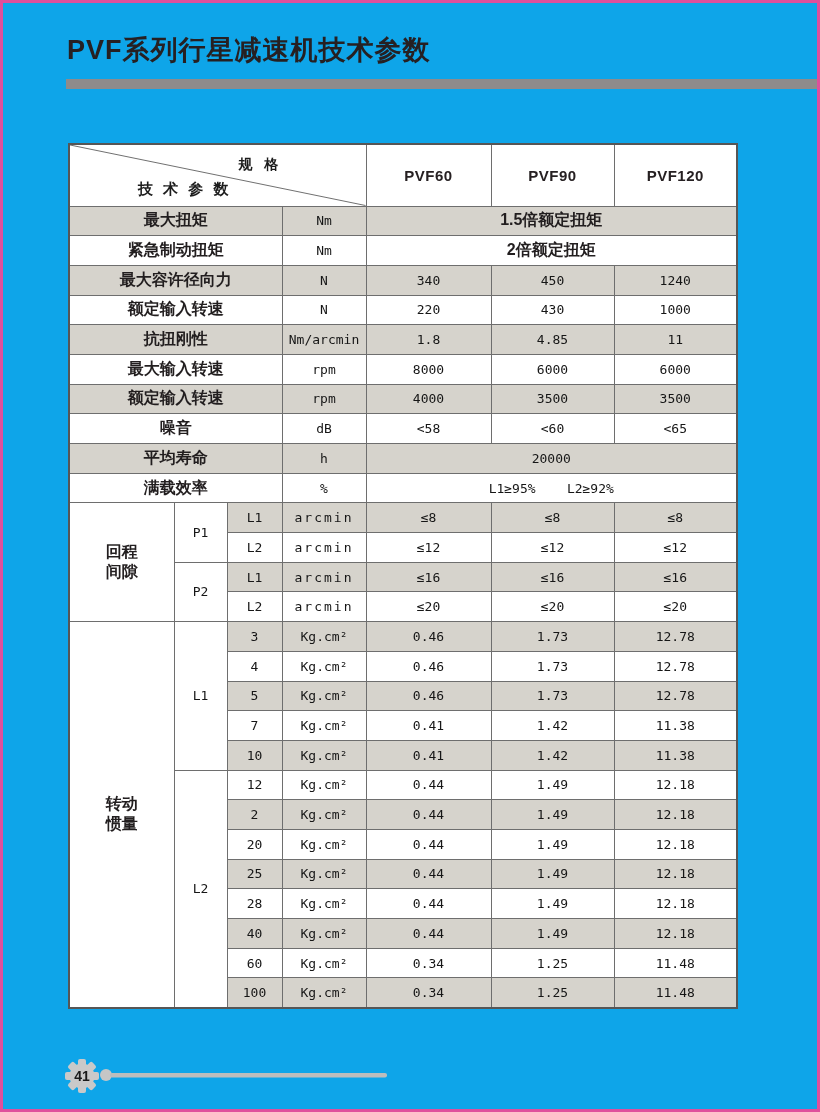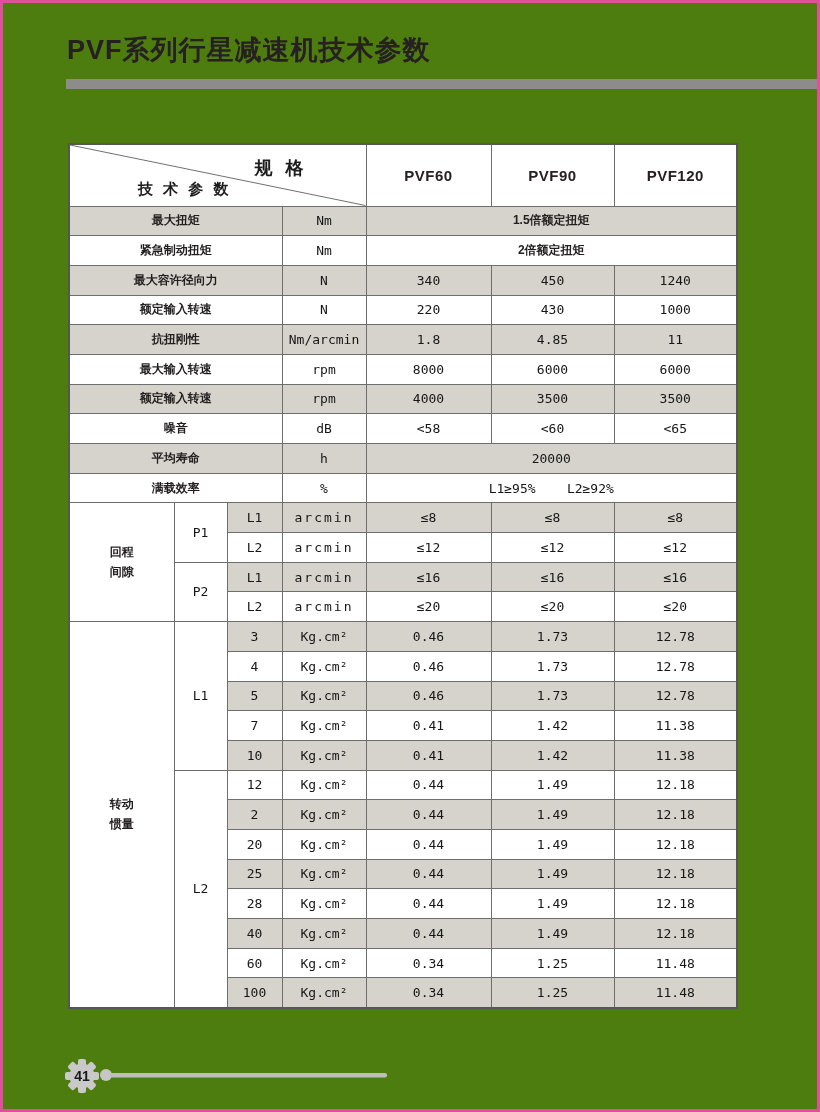--- a/index.html
+++ b/index.html
@@ -1,44 +1,44 @@
 <!DOCTYPE html>
 <html><head>
 <meta charset="utf-8">
 <style>
   * { margin:0; padding:0; box-sizing:border-box; }
   html,body { width:820px; height:1112px; background:#ffffff; }
   body { font-family:"Liberation Sans","DejaVu Sans",sans-serif; color:#1c1c1c; }
   .page { position:absolute; left:0; top:0; width:820px; height:1112px;
-          border:3px solid #df4f9c; background:#4d7c0f; overflow:hidden;text-decoration:underline; }
+          border:3px solid #df4f9c; background:#0ea5e9; overflow:hidden;text-decoration:underline; }
 
   .page-title { position:absolute; left:64px; top:29px; font-size:27px; font-weight:bold;
                 color:#262022; letter-spacing:1px; white-space:nowrap; }
   .title-bar { position:absolute; left:63px; top:76px; right:0px; height:10px; background:#8e8b8b; }
 
   .spec-table-wrap { position:absolute; left:65px; top:140px; }
   table.spec { border-collapse:collapse; table-layout:fixed; width:668px;
                border:2px solid #565656; }
   table.spec td { border:1px solid #6e6e6e; text-align:center; vertical-align:middle;
                   overflow:hidden; background:#ffffff; }
   table.spec tr { height:29.7px; }
   table.spec tr.hdr { height:62px; }
 
   td.shaded { background:#d6d3cc !important; }
 
-  .lbl { font-size:12px; font-weight:600; color:#221e1f; }
+  .lbl { font-size:16px; font-weight:600; color:#221e1f; }
   .val, .unit { font-family:"DejaVu Sans Mono","Liberation Mono",monospace;
                 font-size:13px; color:#161616; }
   .unit-sp { letter-spacing:2px; }
   .pvf-hdr { font-size:15px; font-weight:600; color:#262022; letter-spacing:0.5px; }
 
   .corner-cell { position:relative; padding:0; }
   .corner-cell svg.diag { position:absolute; left:0; top:0; width:100%; height:100%; display:block; }
-  .corner-top { position:absolute; left:57%; top:11px; font-size:18px; font-weight:600;
-                letter-spacing:4px; white-space:nowrap;margin-left:16px; }
+  .corner-top { position:absolute; left:57%; top:11px; font-size:14px; font-weight:600;
+                letter-spacing:4px; white-space:nowrap; }
   .corner-bottom { position:absolute; left:23%; bottom:7px; font-size:15px; font-weight:600;
                    letter-spacing:3px; white-space:nowrap; }
 
   .two-line span { display:block; line-height:20px; }
   .prewrap { white-space:pre; }
 
   .footer { position:absolute; left:62px; top:1055px; width:330px; height:36px;text-align:center; }
 </style>
 </head>
 <body>

